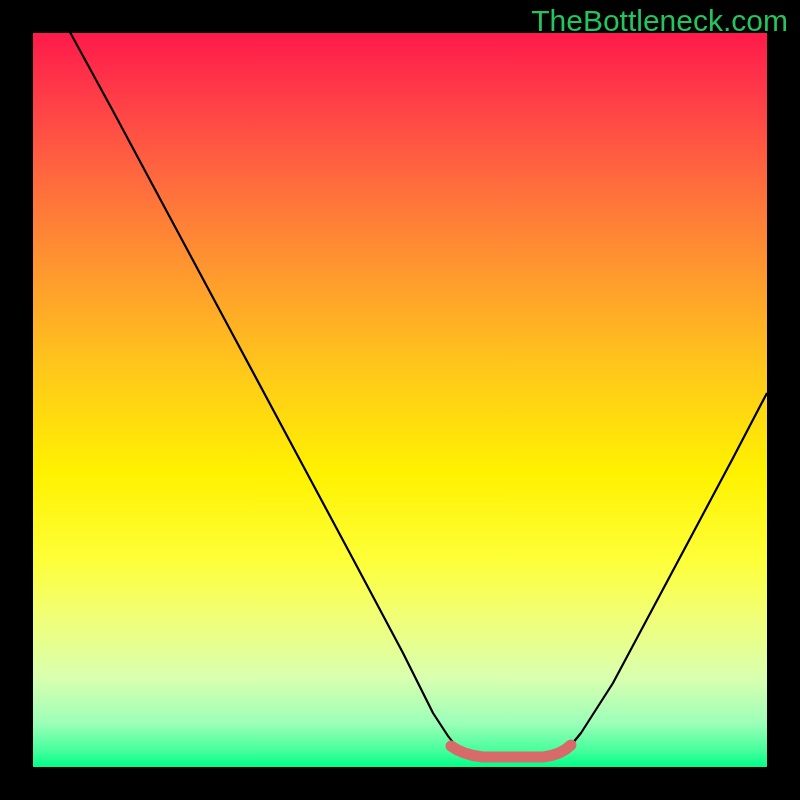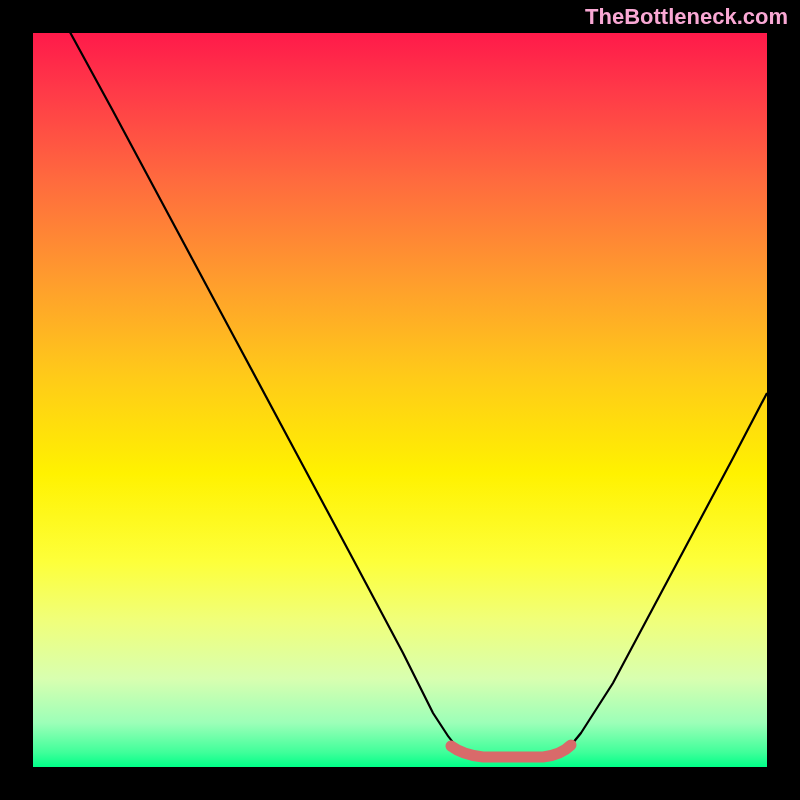--- a/index.html
+++ b/index.html
@@ -8,23 +8,23 @@
     height: 800px;
     background: #000;
     position: relative;
     font-family: Arial, sans-serif;
     overflow: hidden;
   }
   .watermark {
     position: absolute;
     top: 4px;
     right: 12px;
-    color: #f9a8d4;
-    font-size: 22px;
-    font-weight: bold;
+    color: #22c55e;
+    font-size: 30px;
+    font-weight: normal;
     z-index: 10;
   }
   .plot-area {
     position: absolute;
     left: 33px;
     top: 33px;
     width: 734px;
     height: 734px;
     background: linear-gradient(to bottom,
       #ff1a4a 0%,

